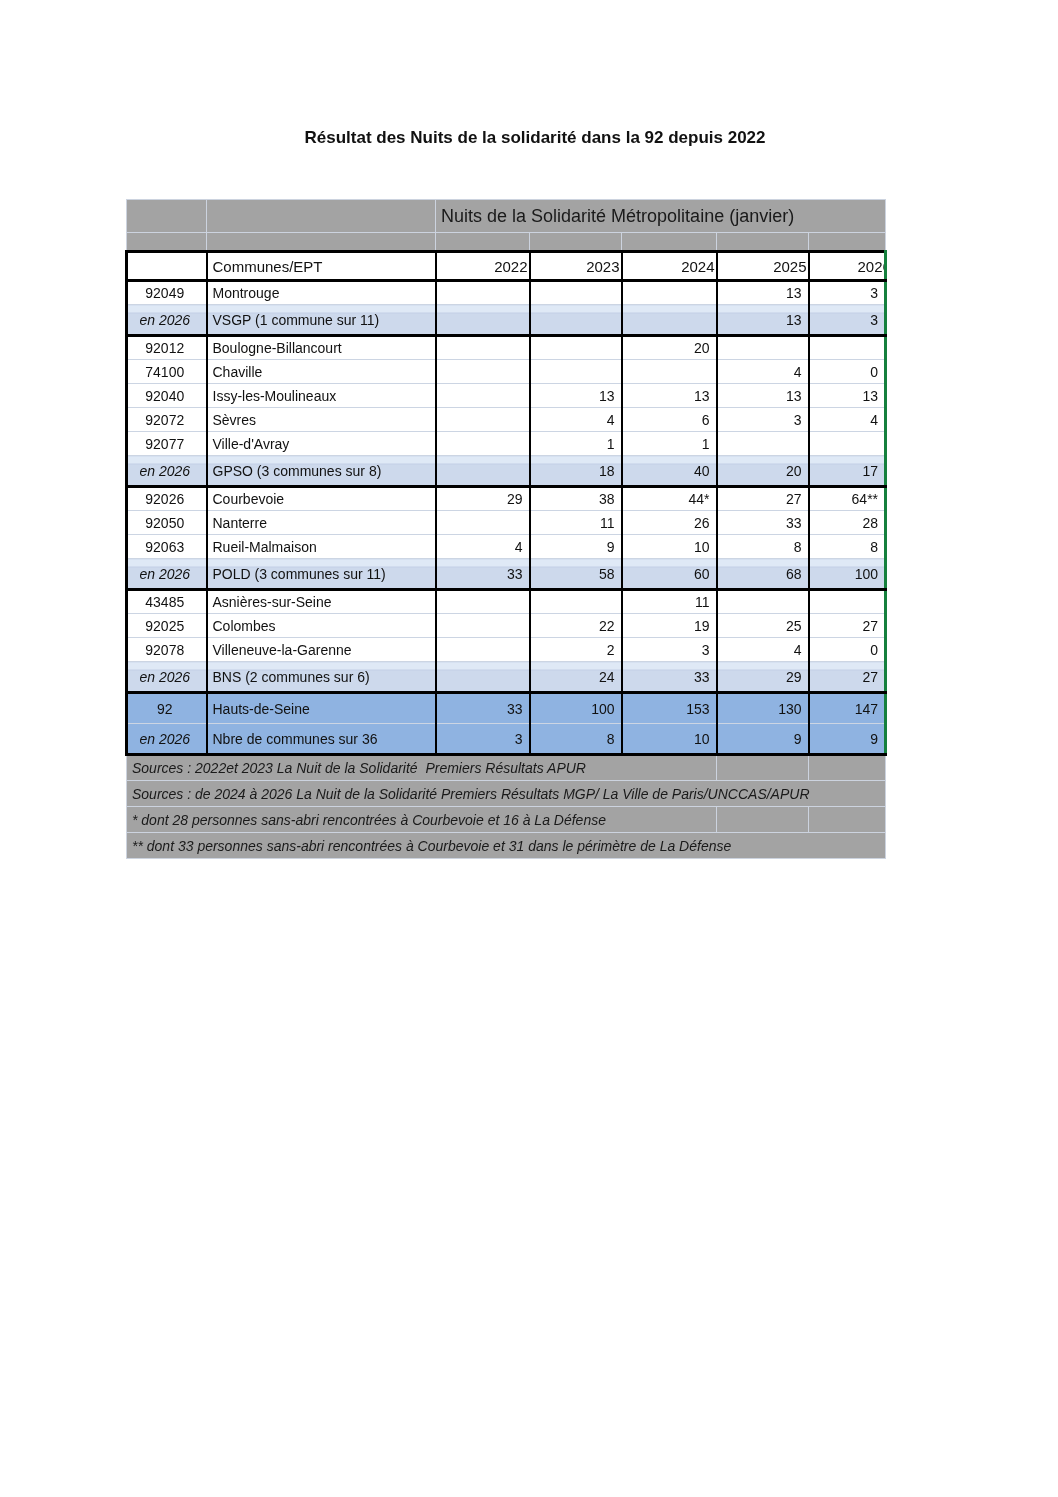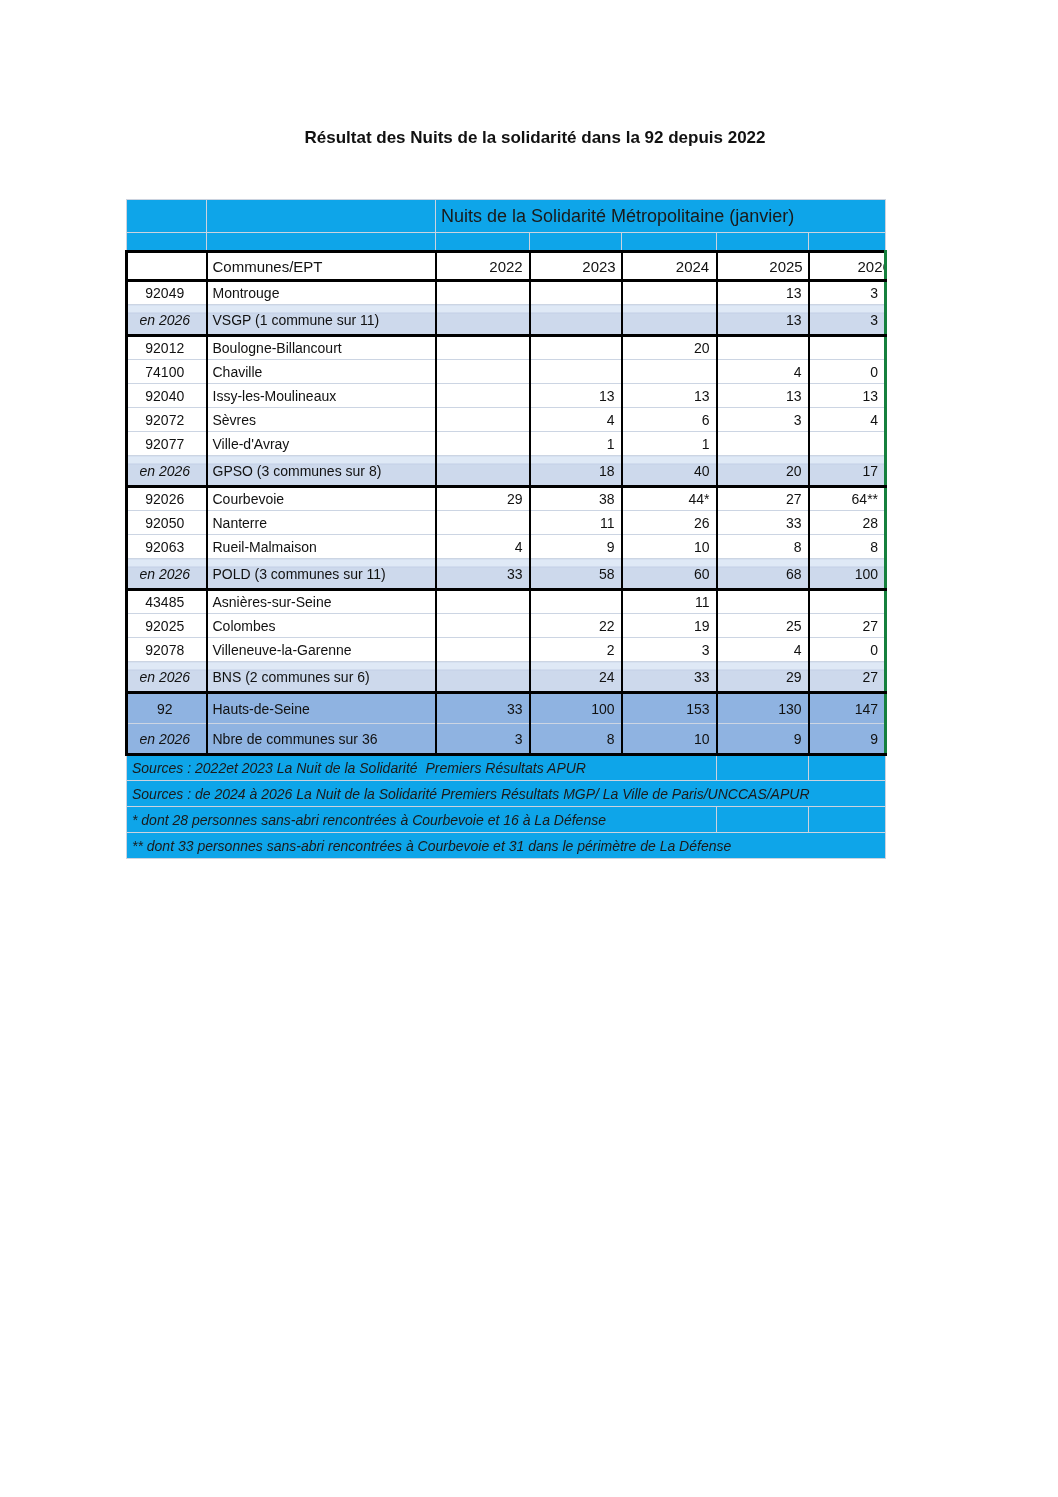--- a/index.html
+++ b/index.html
@@ -4,32 +4,32 @@
 <style>
   html,body{margin:0;padding:0;background:#ffffff;}
   body{width:1058px;height:1497px;font-family:"Liberation Sans", sans-serif;color:#111;}
   .sheet{position:relative;width:1058px;height:1497px;background:#fff;overflow:hidden;}
   .doc-title{position:absolute;top:128px;left:155px;width:760px;text-align:center;
              font-size:17px;font-weight:bold;color:#111;}
   table.main{position:absolute;top:199px;left:125px;border-collapse:collapse;table-layout:fixed;width:759px;
              font-size:14px;color:#111;}
   td{overflow:hidden;white-space:nowrap;}
   
-  .light td{border:1px solid #ccd3df;background:#0ea5e9;}
+  .light td{border:1px solid #ccd3df;background:#a3a3a3;}
   tr.banner-row{height:33px;}
   tr.spacer-row{height:19px;}
   td.banner-cell{font-size:18px;padding:0 0 0 5px;text-align:left;color:#1a1a1a;}
   
   .grid td{border-left:2px solid #000;}
   .grid td:first-child{border-left:3px solid #000;}
   .grid td:last-child{border-right:3px solid #15803d;}
   tr.header-row{height:29px;}
   tr.header-row td{border-top:3px solid #000;border-bottom:3px solid #000;font-size:15px;}
   td.hlabel{text-align:left;padding-left:5px;}
-  td.year-cell{text-align:center;padding-left:48px;}
+  td.year-cell{text-align:right;padding-left:48px;}
   tr.drow td{border-bottom:1px solid #ccd5e3;}
   tr.commune{height:24px;}
   tr.ept{height:31px;}
   tr.total{height:31px;}
   tr.ept td{background:linear-gradient(#dfe9f6 0px,#dfe9f6 7px,#c2cfe6 7px,#c2cfe6 8px,#cdd9ec 8px);}
   tr.total td{background:#8fb3e1;}
   tr.group-end td{border-bottom:3px solid #000;}
   td.code{text-align:center;padding-right:5px;}
   td.code.italic{font-style:italic;}
   td.cname{text-align:left;padding-left:5px;}

